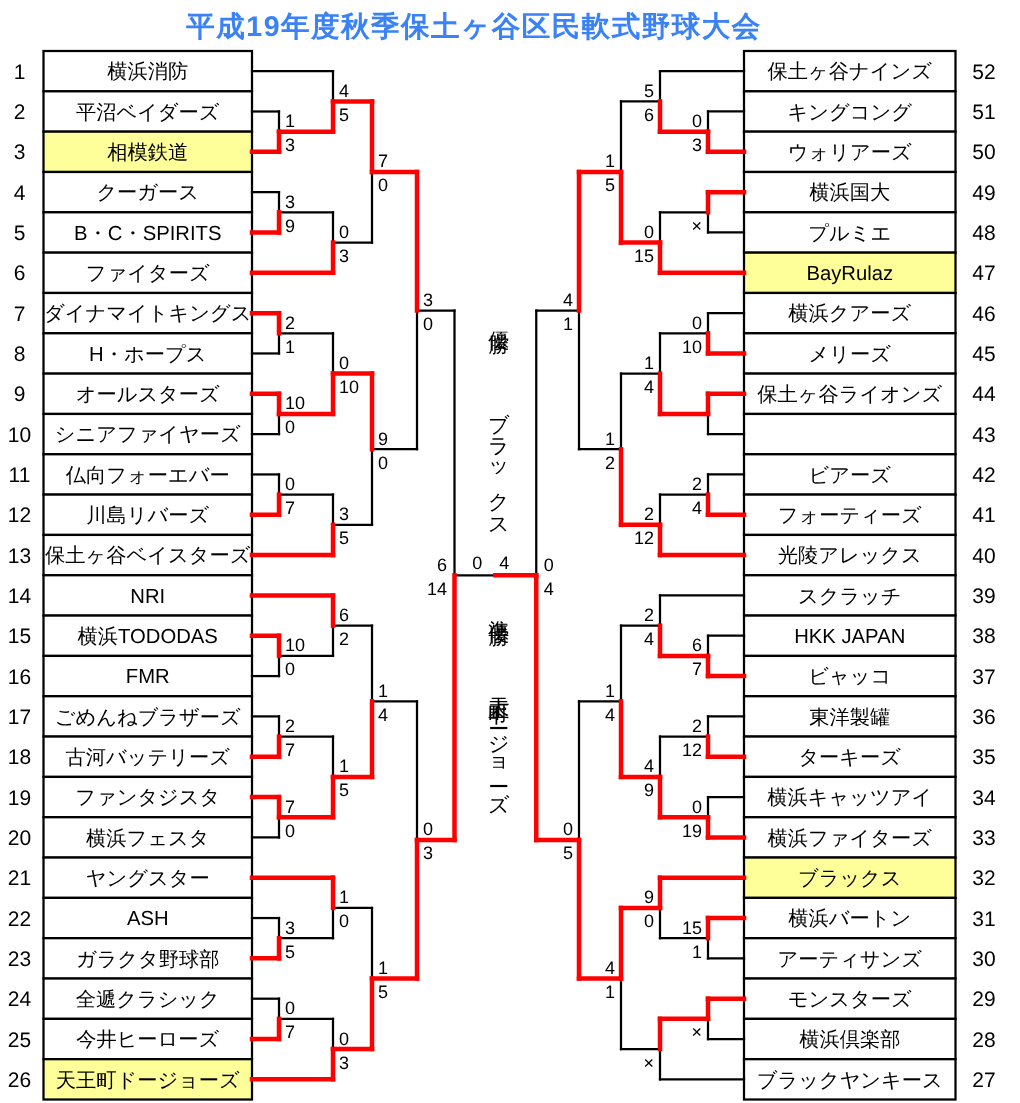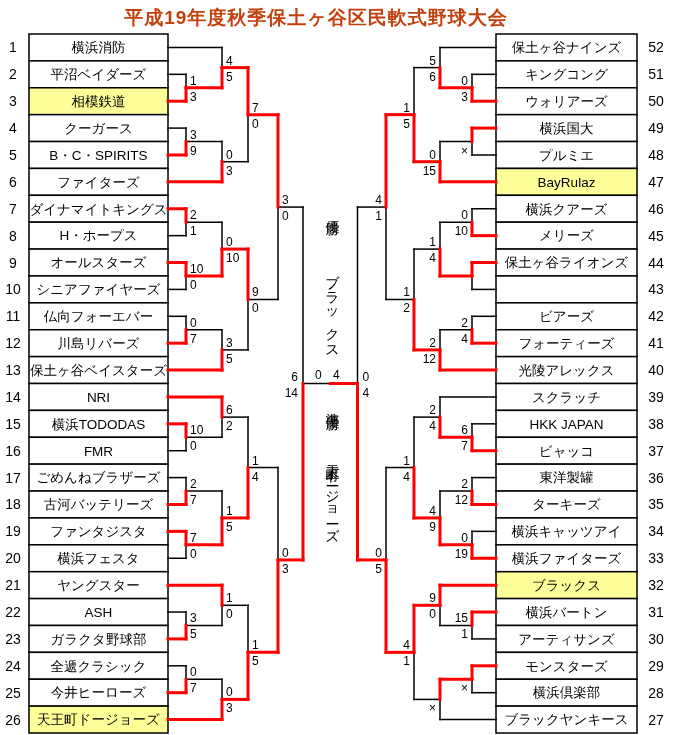--- a/index.html
+++ b/index.html
@@ -1,21 +1,21 @@
 <!DOCTYPE html>
 <html><head>
 <meta charset="utf-8">
 <style>
   html,body{margin:0;padding:0;background:#ffffff;}
   #stage{position:relative;width:680px;height:735px;background:#fff;overflow:hidden;
          font-family:"Liberation Sans",sans-serif;}
   #bracket-svg{position:absolute;left:0;top:0;}
   svg text{font-family:"Liberation Sans",sans-serif;fill:#000;}
   .title{position:absolute;top:5px;left:0;width:632px;text-align:center;
-         font-size:19px;font-weight:bold;letter-spacing:1px;color:#c2410c;}
+         font-size:19px;font-weight:bold;letter-spacing:1px;color:#3b82f6;}
   .vtext{position:absolute;writing-mode:vertical-rl;text-orientation:mixed;
          font-size:14px;letter-spacing:2px;color:#000;white-space:nowrap;}
   #champ-label{left:324px;top:209px;}
   #champ-name{left:324px;top:264px;}
   #runner-label{left:324px;top:402px;}
   #runner-name{left:324px;top:454px;}
 </style>
 </head>
 <body>
 

